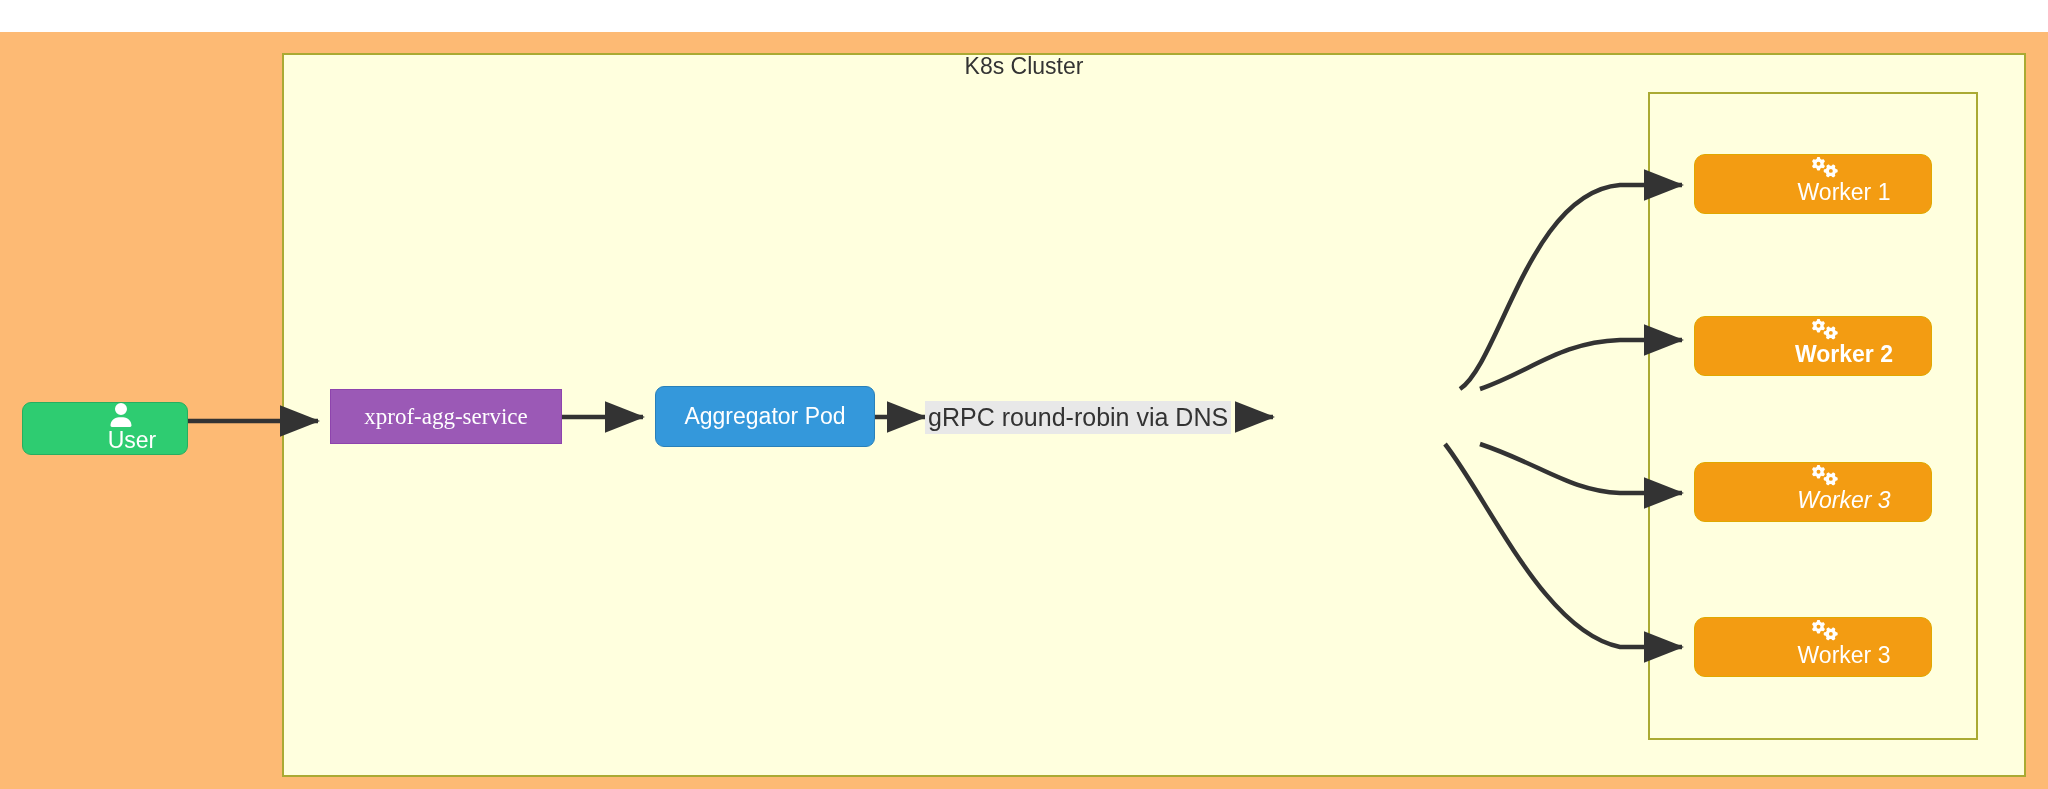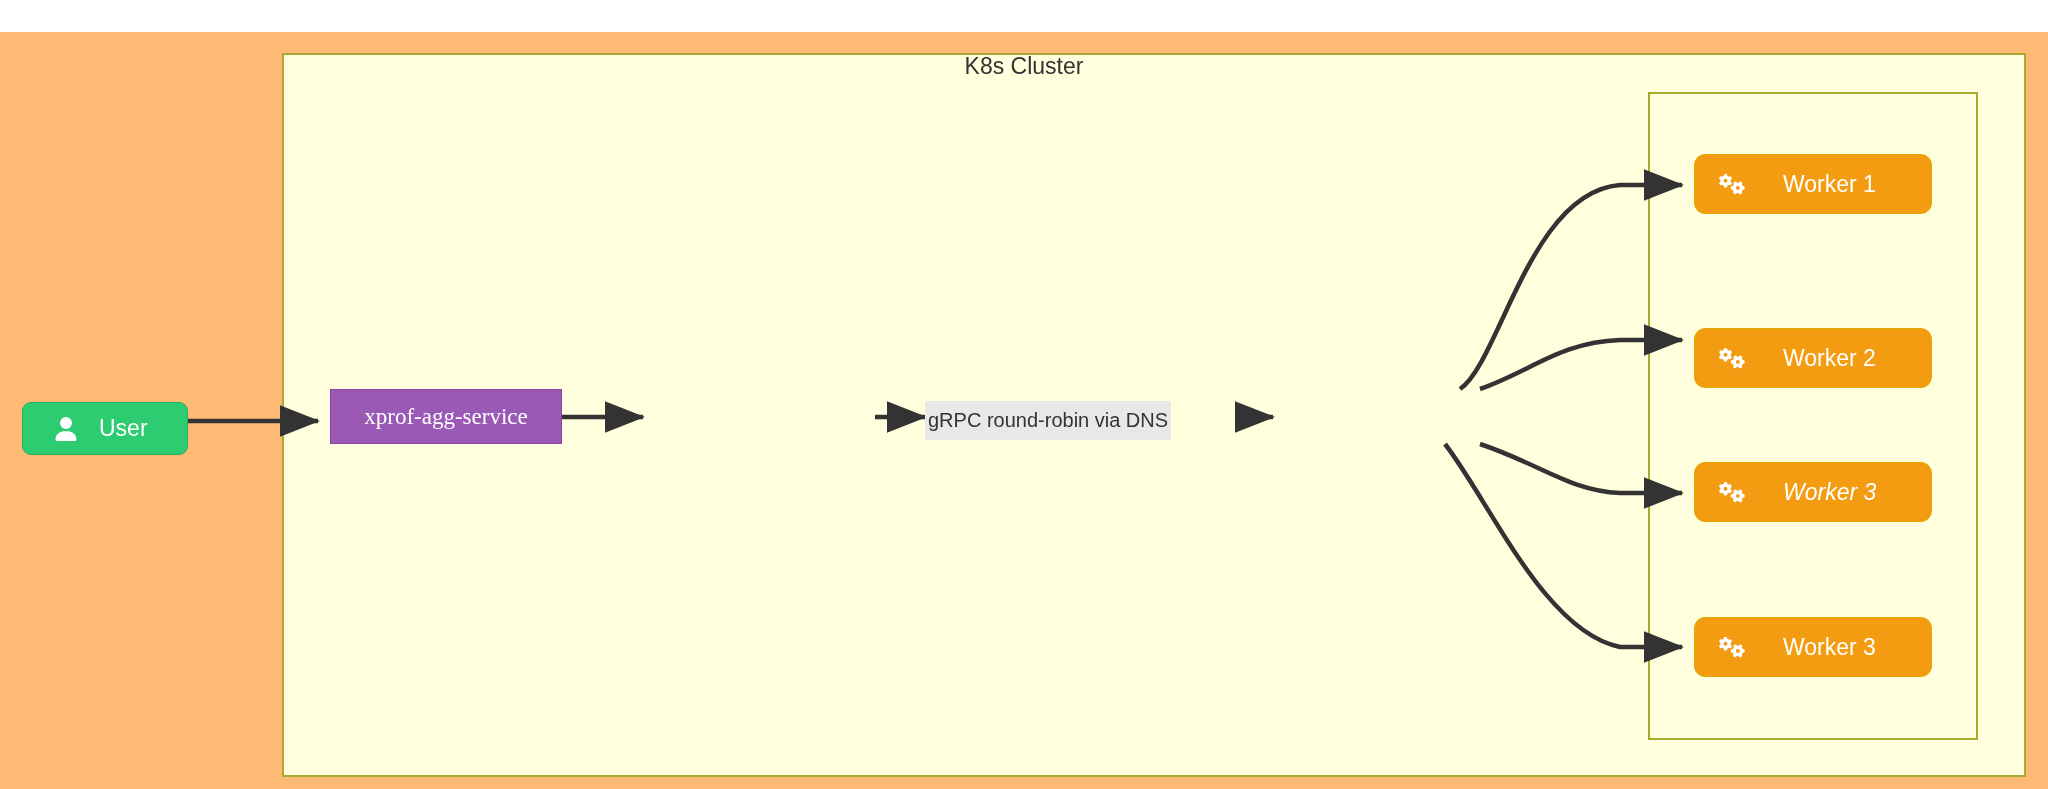--- a/index.html
+++ b/index.html
@@ -58,20 +58,21 @@
   #workers-title { top: 56px; }
 
   .node {
     position: absolute;
     box-sizing: border-box;
     display: flex;
     align-items: center;
     color: #ffffff;
     white-space: nowrap;
     z-index: 5;
+    flex-direction: column;
   }
   .node-label { display: inline-block; }
 
   
   #node-user {
     left: 22px;
     top: 370px;
     width: 166px;
     height: 53px;
     background: #2ecc71;
@@ -123,34 +124,34 @@
     width: 238px;
     height: 60px;
     background: #f39c12;
     border: 1.6px solid #e0a800;
     border-radius: 11px;
     font-size: 23px;
     padding-left: 24px;
   }
   .worker .node-label { margin-left: 38px; }
   #node-worker-1 { top: 122px; }
-  #node-worker-2 { top: 296px; }
+  #node-worker-2 { top: 284px; font-weight: bold; }
   #node-worker-3 { top: 430px; font-style: italic; }
   #node-worker-4 { top: 585px; }
 
   .icon { display: inline-flex; align-items: center; }
   .icon svg { display: block; }
 
   
   .edge-label {
     position: absolute;
     background: #e8e8e8;
     color: #333333;
-    font-size: 20px;
-    padding: 8px 3px;
+    font-size: 25px;
+    padding: 2px 3px;
     white-space: nowrap;
     z-index: 4;
   }
   #edge-label-grpc {
     left: 925px;
     top: 369px;
   }
 </style>
 </head>
 <body>
@@ -188,20 +189,23 @@
         <path d="M224 256A128 128 0 1 0 224 0a128 128 0 1 0 0 256zm-45.7 48C79.8 304 0 383.8 0 482.3 0 498.7 13.3 512 29.7 512H418.3c16.4 0 29.7-13.3 29.7-29.7C448 383.8 368.2 304 269.7 304H178.3z"></path>
       </svg>
     </span>
     <span class="node-label">User</span>
   </div>
 
   <div class="node svc" id="node-agg-service">
     <span class="node-label">xprof-agg-service</span>
   </div>
 
+  <div class="node" id="node-aggregator-pod">
+    <span class="node-label">Aggregator Pod</span>
+  </div>
 
 
   <div class="node worker" id="node-worker-1">
     <span class="icon">
       <svg width="26" height="24" viewBox="0 0 640 512" fill="#ffffff" aria-hidden="true">
         <path d="M308.5 135.3c7.1-6.3 9.9-16.2 6.2-25c-2.3-5.3-4.8-10.5-7.6-15.5L304 89.4c-3-5-6.3-9.9-9.8-14.6c-5.7-7.6-15.7-10.1-24.7-7.1l-28.2 9.3c-10.7-8.8-23-16-36.2-20.9L199 27.1c-1.9-9.3-9.1-16.7-18.5-17.8C173.9 8.4 167.2 8 160.4 8h-.7c-6.8 0-13.5 .4-20.1 1.2c-9.4 1.1-16.6 8.6-18.5 17.8L115 56.1c-13.3 5-25.5 12.1-36.2 20.9L50.5 67.8c-9-3-19-.5-24.7 7.1c-3.5 4.7-6.8 9.6-9.9 14.6l-3 5.3c-2.8 5-5.3 10.2-7.6 15.5c-3.7 8.7-.9 18.6 6.2 25l22.2 19.8C32.6 161.9 32 168.9 32 176s.6 14.1 1.7 20.9L11.5 216.7c-7.1 6.3-9.9 16.2-6.2 25c2.3 5.3 4.8 10.5 7.6 15.5l3 5.3c3 5 6.3 9.9 9.9 14.6c5.7 7.6 15.7 10.1 24.7 7.1l28.2-9.3c10.7 8.8 23 16 36.2 20.9l6.1 29.1c1.9 9.3 9.1 16.7 18.5 17.8c6.7 .8 13.5 1.2 20.4 1.2s13.7-.4 20.4-1.2c9.4-1.1 16.6-8.6 18.5-17.8l6.1-29.1c13.3-5 25.5-12.1 36.2-20.9l28.2 9.3c9 3 19 .5 24.7-7.1c3.5-4.7 6.8-9.5 9.8-14.6l3.1-5.4c2.8-5 5.3-10.2 7.6-15.5c3.7-8.7 .9-18.6-6.2-25l-22.2-19.8c1.1-6.8 1.7-13.8 1.7-20.9s-.6-14.1-1.7-20.9l22.2-19.8zM112 176a48 48 0 1 1 96 0 48 48 0 1 1 -96 0z"></path>
         <path d="M504.7 500.5c6.3 7.1 16.2 9.9 25 6.2c5.3-2.3 10.5-4.8 15.5-7.6l5.3-3c5-3 9.9-6.3 14.6-9.9c7.6-5.7 10.1-15.7 7.1-24.7l-9.3-28.2c8.8-10.7 16-23 20.9-36.2l29.1-6.1c9.3-1.9 16.7-9.1 17.8-18.5c.8-6.7 1.2-13.5 1.2-20.4s-.4-13.7-1.2-20.4c-1.1-9.4-8.6-16.6-17.8-18.5L583.9 307c-5-13.3-12.1-25.5-20.9-36.2l9.3-28.2c3-9 .5-19-7.1-24.7c-4.7-3.5-9.6-6.8-14.6-9.9l-5.3-3c-5-2.8-10.2-5.3-15.5-7.6c-8.7-3.7-18.6-.9-25 6.2l-19.8 22.2c-6.8-1.1-13.8-1.7-20.9-1.7s-14.1 .6-20.9 1.7l-19.8-22.2c-6.3-7.1-16.2-9.9-25-6.2c-5.3 2.3-10.5 4.8-15.5 7.6l-5.3 3c-5 3-9.9 6.3-14.6 9.9c-7.6 5.7-10.1 15.7-7.1 24.7l9.3 28.2c-8.8 10.7-16 23-20.9 36.2L307 313.1c-9.3 1.9-16.7 9.1-17.8 18.5c-.8 6.7-1.2 13.5-1.2 20.4s.4 13.7 1.2 20.4c1.1 9.4 8.6 16.6 17.8 18.5l29.1 6.1c5 13.3 12.1 25.5 20.9 36.2l-9.3 28.2c-3 9-.5 19 7.1 24.7c4.7 3.5 9.5 6.8 14.6 9.8l5.4 3.1c5 2.8 10.2 5.3 15.5 7.6c8.7 3.7 18.6 .9 25-6.2l19.8-22.2c6.8 1.1 13.8 1.7 20.9 1.7s14.1-.6 20.9-1.7l19.8 22.2zM464 304a48 48 0 1 1 0 96 48 48 0 1 1 0-96z"></path>
       </svg>
     </span>
     <span class="node-label">Worker 1</span>

